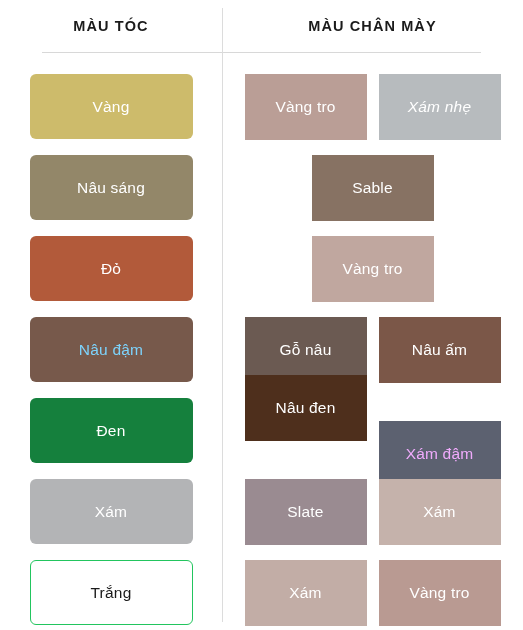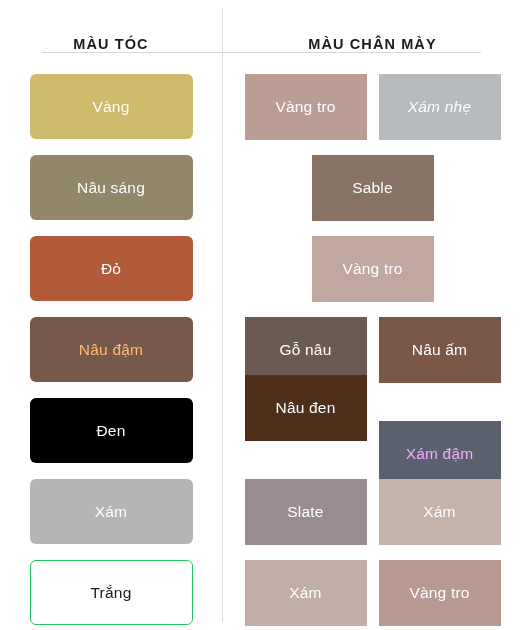--- a/index.html
+++ b/index.html
@@ -22,21 +22,21 @@
   }
 
   
   .headers {
     display: flex;
     height: 52px;
     align-items: center;
   }
   .header-cell {
     display: flex;
-    align-items: flex-end;
+    align-items: center;
     justify-content: center;
     height: 100%;
   }
   .header-cell.left  { width: 222px; }
   .header-cell.right { width: 301px; }
   .header-title {
     font-size: 14.5px;
     font-weight: 700;
     letter-spacing: 1.1px;
     color: #1b1b1b;
@@ -168,37 +168,37 @@
       </div>
       <div class="col-right">
         <div class="swatch narrow" style="background: rgb(192, 167, 159); color: rgb(255, 255, 255);">
           <span class="swatch-label">Vàng tro</span>
         </div>
       </div>
     </div>
 
     <div class="row">
       <div class="col-left">
-        <div class="swatch wide" style="background: rgb(119, 89, 75); color: #fdba74;">
+        <div class="swatch wide" style="background: rgb(119, 89, 75); color: #7dd3fc;">
           <span class="swatch-label">Nâu đậm</span>
         </div>
       </div>
       <div class="col-right">
         <div class="swatch narrow" style="background: rgb(107, 90, 82); color: rgb(255, 255, 255);">
           <span class="swatch-label">Gỗ nâu</span>
         </div>
         <div class="swatch narrow" style="background: rgb(123, 87, 72); color: rgb(255, 255, 255);">
           <span class="swatch-label">Nâu ấm</span>
         </div>
       </div>
     </div>
 
     <div class="row">
       <div class="col-left">
-        <div class="swatch wide" style="background: #000000; color: rgb(255, 255, 255);">
+        <div class="swatch wide" style="background: #15803d; color: rgb(255, 255, 255);">
           <span class="swatch-label">Đen</span>
         </div>
       </div>
       <div class="col-right">
         <div class="swatch narrow" style="background: rgb(78, 47, 28); color: rgb(255, 255, 255);">
           <span class="swatch-label">Nâu đen</span>
         </div>
         <div class="swatch narrow" style="background: rgb(92, 97, 112); color: #f0abfc; margin-top: 46px;">
           <span class="swatch-label">Xám đậm</span>
         </div>

